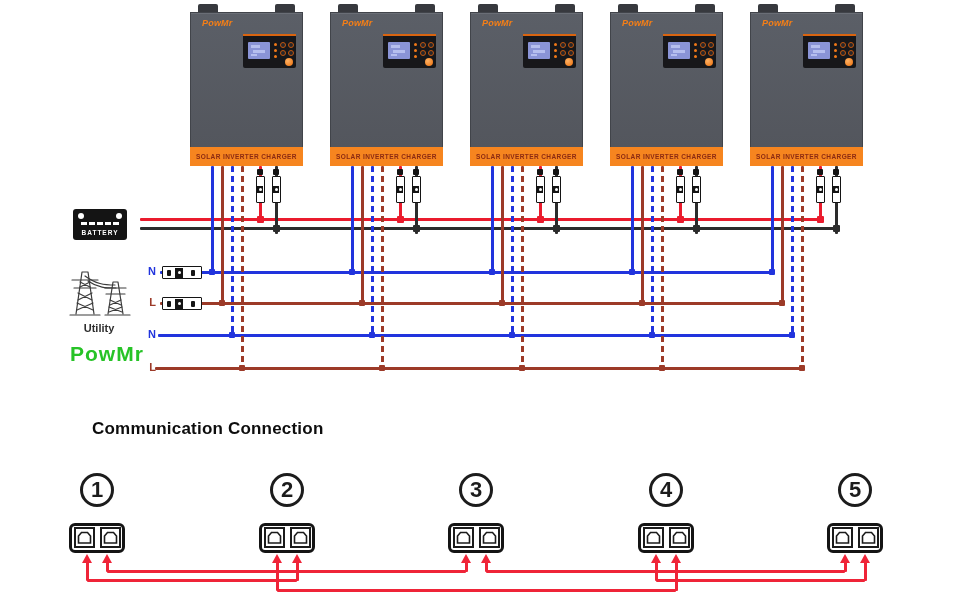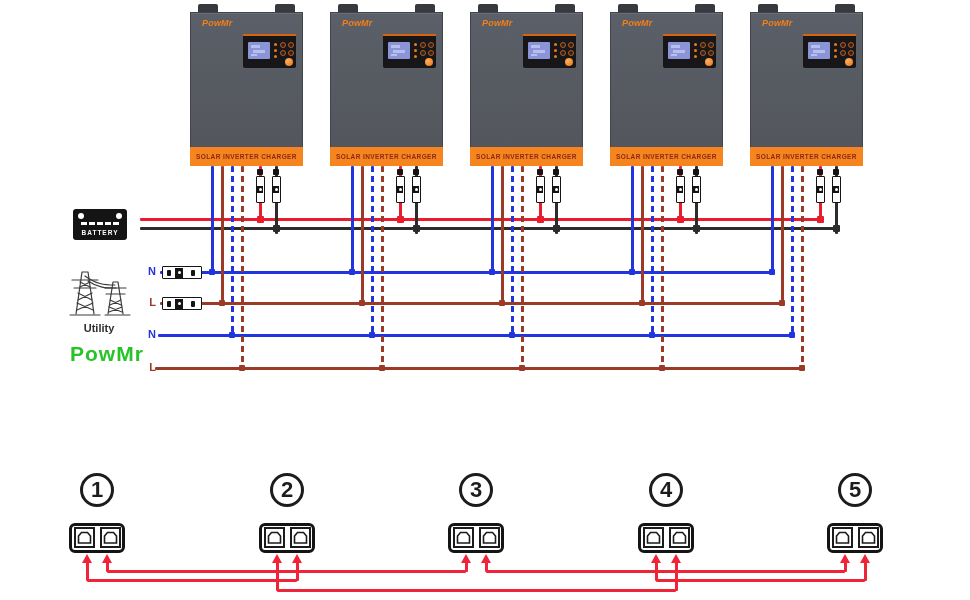--- a/index.html
+++ b/index.html
@@ -79,20 +79,21 @@
   </svg>
   <div class="utility-label">Utility</div>
 
   <div class="load-label" style="color: rgb(39, 195, 39);">PowMr</div>
 
   <div class="nl-label" style="left: 132px; top: 265px; color: rgb(33, 52, 221);">N</div>
   <div class="nl-label" style="left: 132px; top: 296px; color: rgb(156, 58, 40);">L</div>
   <div class="nl-label" style="left: 132px; top: 328px; color: rgb(33, 52, 221);">N</div>
   <div class="nl-label" style="left: 132px; top: 361px; color: rgb(156, 58, 40);">L</div>
 
+  <div class="comm-title">Communication Connection</div>
 
   <div id="gen" style="left:0;top:0;width:100%;height:100%">
       <div class="hwire" style="left: 140px; top: 217.5px; width: 682px; height: 3px; background: rgb(234, 27, 45);"></div>
       <div class="hwire" style="left: 140px; top: 226.5px; width: 698px; height: 3px; background: rgb(44, 44, 44);"></div>
       <div class="hwire" style="left: 160px; top: 270.5px; width: 612px; height: 3px; background: rgb(33, 52, 221);"></div>
       <div class="hwire" style="left: 160px; top: 301.5px; width: 622px; height: 3px; background: rgb(156, 58, 40);"></div>
       <div class="hwire" style="left: 158px; top: 333.5px; width: 634px; height: 3px; background: rgb(33, 52, 221);"></div>
       <div class="hwire" style="left: 155px; top: 366.5px; width: 647px; height: 3px; background: rgb(156, 58, 40);"></div>
       <div style="left: 162px; top: 266px; width: 40px; height: 13px;">
         <div class="fuse-body" style="left: 0px; top: 0px; width: 40px; height: 13px;"></div>

